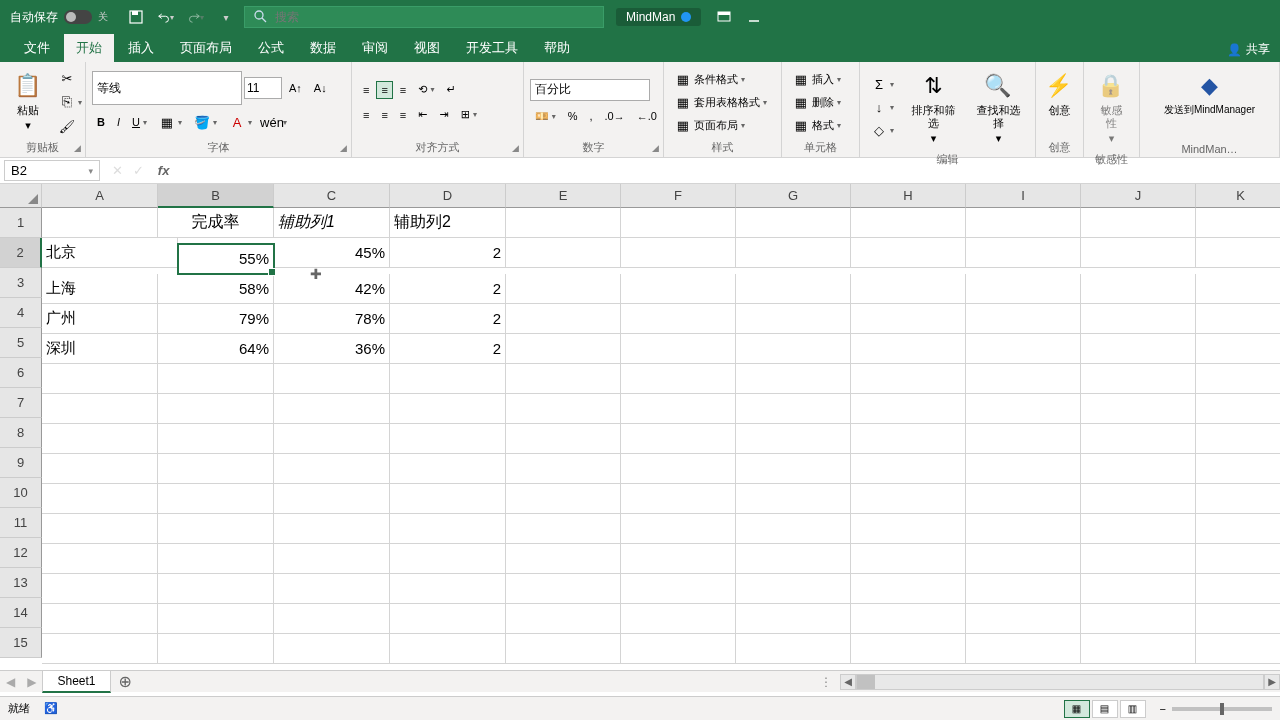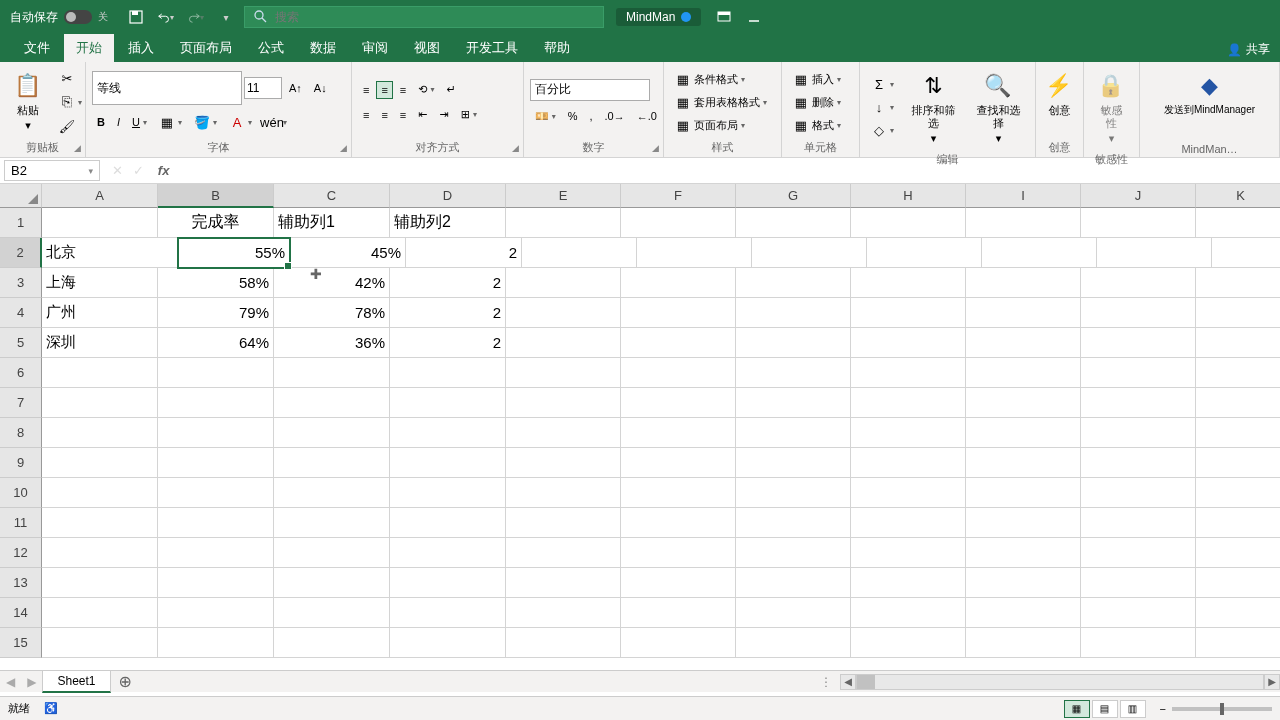--- a/index.html
+++ b/index.html
@@ -442,33 +442,33 @@
       <div class="rowhead">11</div>
       <div class="rowhead">12</div>
       <div class="rowhead">13</div>
       <div class="rowhead">14</div>
       <div class="rowhead">15</div>
     </div>
   <div class="cells" id="cells">
       <div class="cellrow">
         <div class="cell" style="width: 116px;"></div>
         <div class="cell hdr" style="width: 116px; justify-content: center;">完成率</div>
-        <div class="cell hdr" style="width: 116px;">辅助列1</div>
+        <div class="cell hdr" style="width: 116px; font-style: italic;">辅助列1</div>
         <div class="cell hdr" style="width: 116px;">辅助列2</div>
         <div class="cell" style="width: 115px;"></div>
         <div class="cell" style="width: 115px;"></div>
         <div class="cell" style="width: 115px;"></div>
         <div class="cell" style="width: 115px;"></div>
         <div class="cell" style="width: 115px;"></div>
         <div class="cell" style="width: 115px;"></div>
         <div class="cell" style="width: 90px;"></div>
       </div>
       <div class="cellrow">
         <div class="cell" style="width: 136px;">北京</div>
-        <div class="cell num selected" style="width: 112px;">55%</div>
+        <div class="cell num selected" style="width: 96px; margin-top: 6px;">55%</div>
         <div class="cell num" style="width: 116px;">45%</div>
         <div class="cell num" style="width: 116px;">2</div>
         <div class="cell" style="width: 115px;"></div>
         <div class="cell" style="width: 115px;"></div>
         <div class="cell" style="width: 115px;"></div>
         <div class="cell" style="width: 115px;"></div>
         <div class="cell" style="width: 115px;"></div>
         <div class="cell" style="width: 115px;"></div>
         <div class="cell" style="width: 90px;"></div>
       </div>

